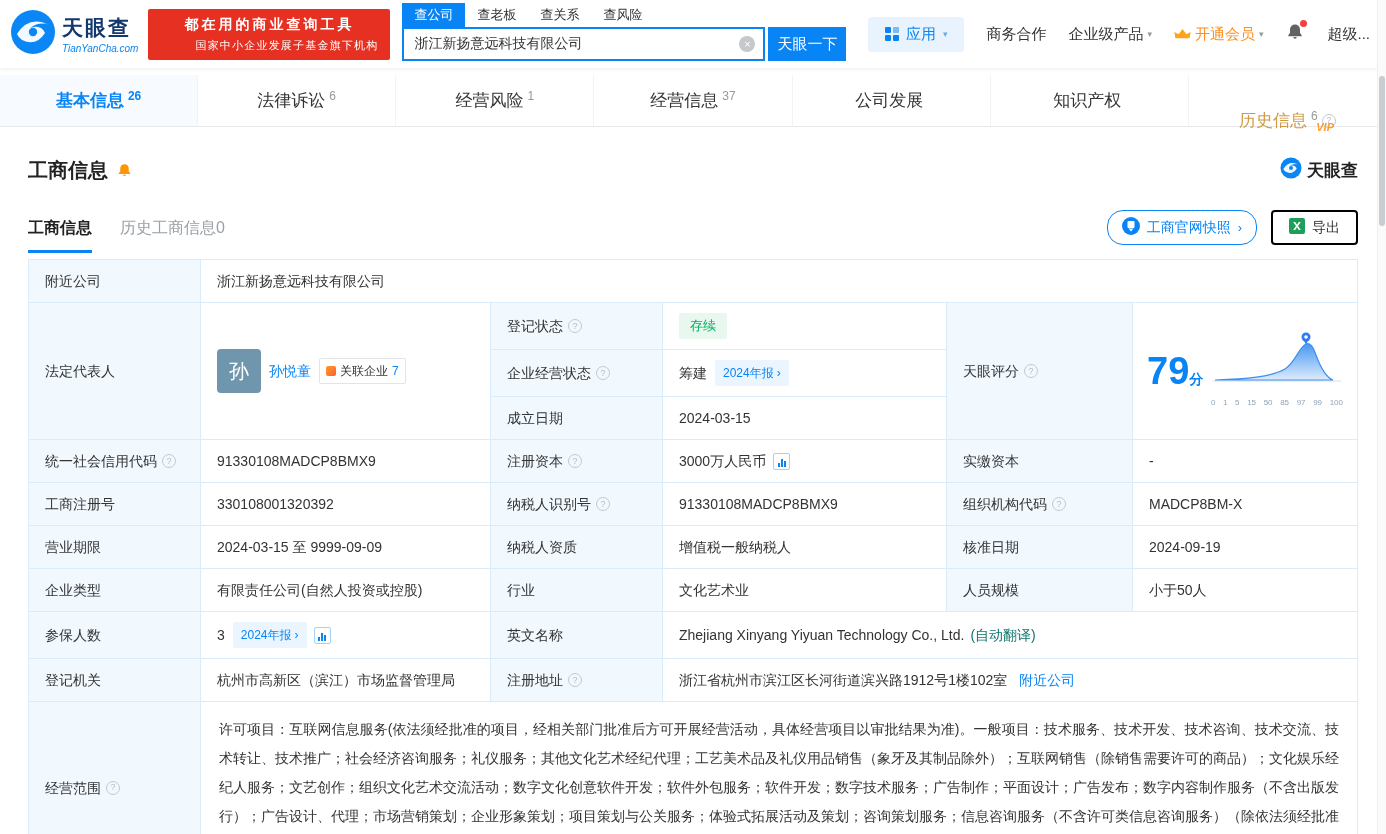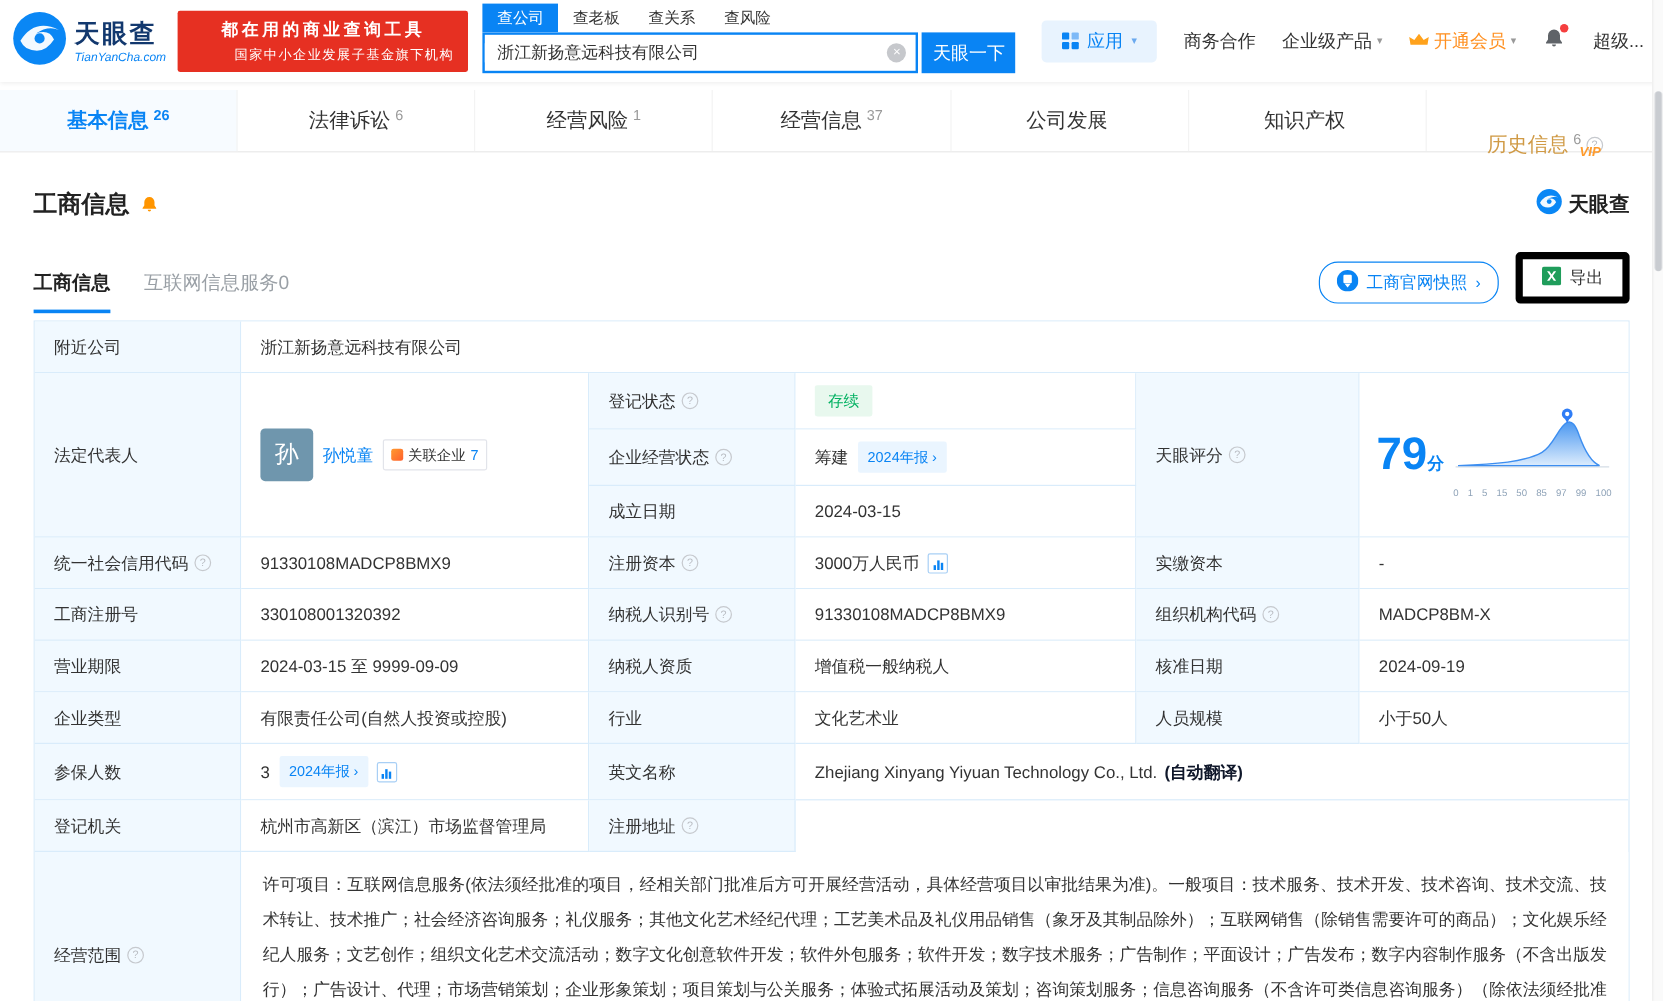--- a/index.html
+++ b/index.html
@@ -52,42 +52,42 @@
   .section-head h2 { font-size:20px; margin:0; color:#222; }
   .bell-badge { margin-left:8px; display:flex; }
   .watermark { margin-left:auto; display:flex; align-items:center; gap:5px; font-size:17px; font-weight:bold; color:#222; }
 
   .subtab-row { display:flex; align-items:flex-end; margin-top:26px; }
   .subtab { font-size:16px; margin-right:28px; padding-bottom:11px; cursor:pointer; color:#222; font-weight:bold; border-bottom:3px solid transparent; }
   .subtab.active { border-bottom-color:#0984f4; }
   .subtab.muted { color:#9aa0a6; font-weight:normal; }
   .spacer { flex:1; }
   .snapshot-btn { display:flex; align-items:center; gap:7px; border:1px solid #0984f4; color:#0984f4; background:#fff; border-radius:16px; padding:6px 14px; font-size:14px; cursor:pointer; margin-bottom:8px; font-family:inherit; }
-  .export-btn { display:flex; align-items:center; gap:7px; border:6px solid #000000; color:#333; background:#fff; border-radius:4px; padding:6px 16px; font-size:14px; cursor:pointer; margin-left:14px; margin-bottom:8px; font-family:inherit;justify-content:center; }
+  .export-btn { display:flex; align-items:center; gap:7px; border:2px solid #000000; color:#333; background:#fff; border-radius:4px; padding:6px 16px; font-size:14px; cursor:pointer; margin-left:14px; margin-bottom:8px; font-family:inherit;justify-content:center; }
   .arrow-glyph { font-size:13px; }
 
   
   .info-table { margin-top:6px; border:1px solid #d9ecfb; display:grid; grid-template-columns:172px 290px 172px 284px 186px 1fr; font-size:14px; }
   .cell { border-right:1px solid #d9ecfb; border-bottom:1px solid #d9ecfb; padding:10px 16px; display:flex; align-items:center; line-height:22px; background:#fff; min-height:43px; }
   .cell.label { background:#f1f9ff; gap:5px; }
   .nr { border-right:none; }
   .nb { border-bottom:none; }
 
   .q { width:14px; height:14px; border:1px solid #c6c9ce; border-radius:50%; color:#b9bcc2; font-size:9px; display:inline-flex; align-items:center; justify-content:center; flex:none; cursor:pointer; line-height:1; }
   .link { color:#0984f4; cursor:pointer; text-decoration:none; }
   .avatar { width:44px; height:44px; background:#6f96ad; color:#fff; border-radius:4px; display:flex; align-items:center; justify-content:center; font-size:20px; flex:none; }
   .rep-cell { gap:8px; }
   .rel-badge { display:inline-flex; align-items:center; gap:4px; border:1px solid #e2e4ea; border-radius:2px; padding:1px 6px; font-size:12px; color:#333; cursor:pointer; white-space:nowrap; }
   .rel-icon { width:10px; height:10px; background:linear-gradient(135deg,#ff9a2e,#ff5f2e); border-radius:2px; }
   .rel-count { color:#0984f4; }
   .green-badge { background:#e8f8ee; color:#00b161; padding:2px 11px; border-radius:2px; font-size:13px; }
   .report-badge { background:#eaf5ff; color:#0984f4; font-size:12px; padding:2px 8px; border-radius:2px; margin-left:8px; cursor:pointer; display:inline-flex; align-items:center; gap:3px; }
   .mini-icon { width:17px; height:17px; border:1px solid #a8cff5; border-radius:2px; display:inline-flex; align-items:flex-end; justify-content:center; gap:1px; padding:2px; margin-left:7px; cursor:pointer; }
   .mini-icon i { display:block; width:2px; background:#0984f4; }
-  .note { color:#0f172a; margin-left:6px;font-weight:bold; }
+  .note { color:#0f766e; margin-left:6px; }
   .score-cell { justify-content:space-between; padding:10px 14px; }
   .score-num { font-size:38px; color:#0984f4; font-weight:bold; line-height:1; }
   .score-unit { font-size:14px; font-weight:bold; }
   .score-chart { width:132px; }
   .ticks { display:flex; justify-content:space-between; font-size:8px; color:#8fa3b8; margin-top:1px; }
   .scope-val { display:block; line-height:29px; text-align:justify; padding:13px 18px; }
 
   .scrollbar { position:fixed; top:0; right:0; width:9px; height:100%; background:#fafafa; border-left:1px solid #f0f0f0; }
   .scroll-thumb { position:absolute; top:76px; right:1px; width:6px; height:150px; background:#c9ccd1; border-radius:3px; cursor:pointer; }
 </style>
@@ -221,21 +221,21 @@
       </span>
       <span>天眼查</span>
     </div>
   </div>
 
   <div class="subtab-row">
     <div class="subtab active">
       <span>工商信息</span>
     </div>
     <div class="subtab muted">
-      <span>互联网信息服务</span><span>0</span>
+      <span>历史工商信息</span><span>0</span>
     </div>
     <div class="spacer"></div>
     <button class="snapshot-btn">
       <span><svg width="18" height="18" viewBox="0 0 18 18">
             <circle cx="9" cy="9" r="9" fill="#0984f4"></circle>
             <rect x="5.5" y="4" width="7" height="7" rx="1" fill="#fff"></rect>
             <path d="M6.5 11.5 L9 14.5 L11.5 11.5z" fill="#fff"></path>
           </svg></span>
       <span>工商官网快照</span>
       <span class="arrow-glyph">›</span>
@@ -443,20 +443,24 @@
     <div class="cell label" style="grid-area:10/1/11/2">
         <span>登记机关</span>
       </div>
     <div class="cell" style="grid-area:10/2/11/3">
         <span>杭州市高新区（滨江）市场监督管理局</span>
       </div>
     <div class="cell label" style="grid-area:10/3/11/4">
       <span>注册地址</span>
         <span class="q">?</span>
     </div>
+    <div class="cell nr" style="grid-area:10/4/11/7">
+      <span>浙江省杭州市滨江区长河街道滨兴路1912号1楼102室</span>
+      <span class="link" style="margin-left:12px">附近公司</span>
+    </div>
 
     <div class="cell label nb" style="grid-area:11/1/12/2">
       <span>经营范围</span>
         <span class="q">?</span>
     </div>
     <div class="cell nr nb scope-val" style="grid-area:11/2/12/7"><span>许可项目：互联网信息服务(依法须经批准的项目，经相关部门批准后方可开展经营活动，具体经营项目以审批结果为准)。一般项目：技术服务、技术开发、技术咨询、技术交流、技术转让、技术推广；社会经济咨询服务；礼仪服务；其他文化艺术经纪代理；工艺美术品及礼仪用品销售（象牙及其制品除外）；互联网销售（除销售需要许可的商品）；文化娱乐经纪人服务；文艺创作；组织文化艺术交流活动；数字文化创意软件开发；软件外包服务；软件开发；数字技术服务；广告制作；平面设计；广告发布；数字内容制作服务（不含出版发行）；广告设计、代理；市场营销策划；企业形象策划；项目策划与公关服务；体验式拓展活动及策划；咨询策划服务；信息咨询服务（不含许可类信息咨询服务）（除依法须经批准的项目外，凭营业执照依法自主开展经营活动）。</span></div>
   </div>
 
 </main>
 

